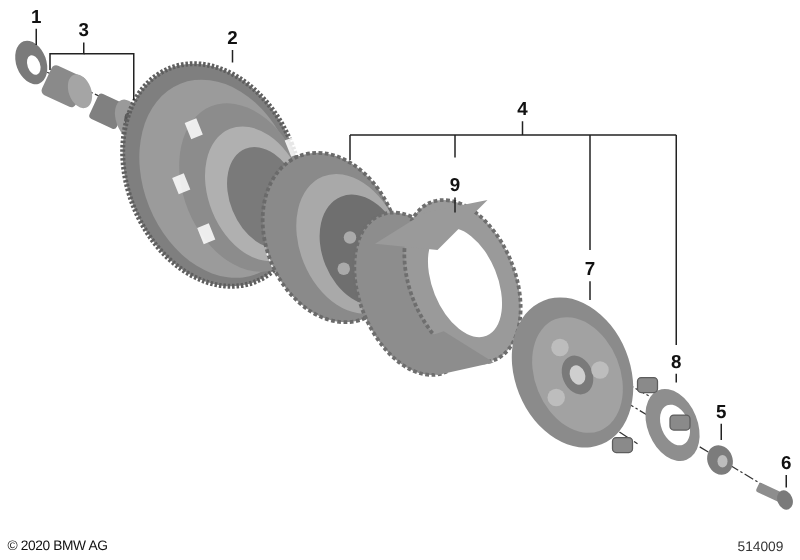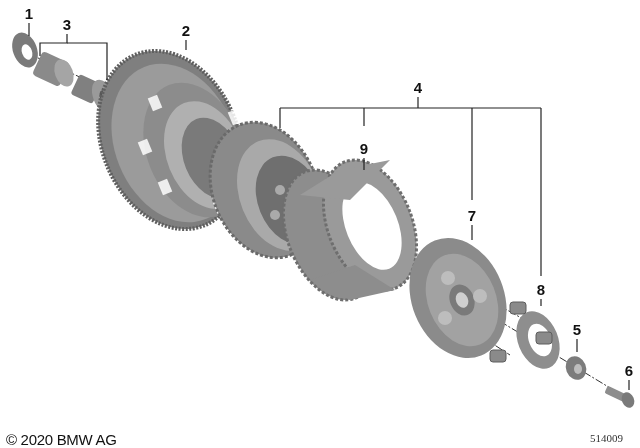--- a/index.html
+++ b/index.html
@@ -1,20 +1,20 @@
 <!DOCTYPE html>
 <html><head>
 <meta charset="utf-8">
 <style>
   html, body { margin:0; padding:0; background:#ffffff; }
   body { width:640px; height:448px; position:relative; overflow:hidden; font-family:"Liberation Sans", sans-serif; }
   #diagram { position:absolute; left:0; top:0; width:640px; height:448px; }
   .callout { position:absolute; font-family:"Liberation Sans", sans-serif; font-weight:bold; font-size:15px; color:#111; line-height:1; transform:translate(-50%,0); }
-  .footer-left { position:absolute; left:6px; top:431px; font-size:15px; color:#111; font-family:"Liberation Sans", sans-serif; letter-spacing:-0.3px; }
-  .footer-right { position:absolute; left:590px; top:432px; font-size:11px; color:#333; font-family:Liberation Serif, serif; }
+  .footer-left { position:absolute; left:6px; top:431px; font-size:11px; color:#111; font-family:"Liberation Sans", sans-serif; letter-spacing:-0.3px; }
+  .footer-right { position:absolute; left:590px; top:432px; font-size:11px; color:#333; font-family:Liberation Sans, sans-serif; }
 </style>
 </head>
 <body>
 
 <svg id="diagram" viewBox="0 0 640 448" xmlns="http://www.w3.org/2000/svg">
 
   <g stroke="#333" stroke-width="1" fill="none" stroke-dasharray="8,2,2,2">
     <line x1="25" y1="52" x2="130" y2="100"></line>
     <line x1="180" y1="140" x2="300" y2="205"></line>
     <line x1="300" y1="205" x2="440" y2="285"></line>

